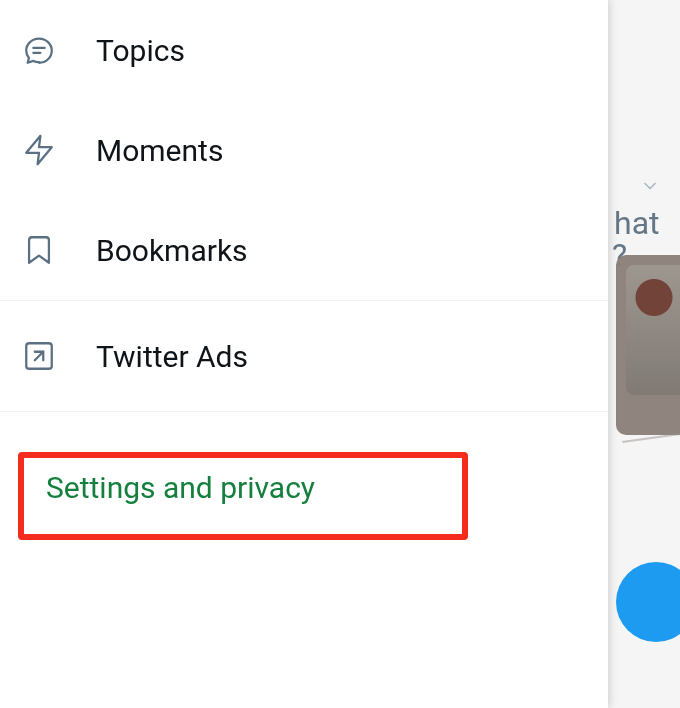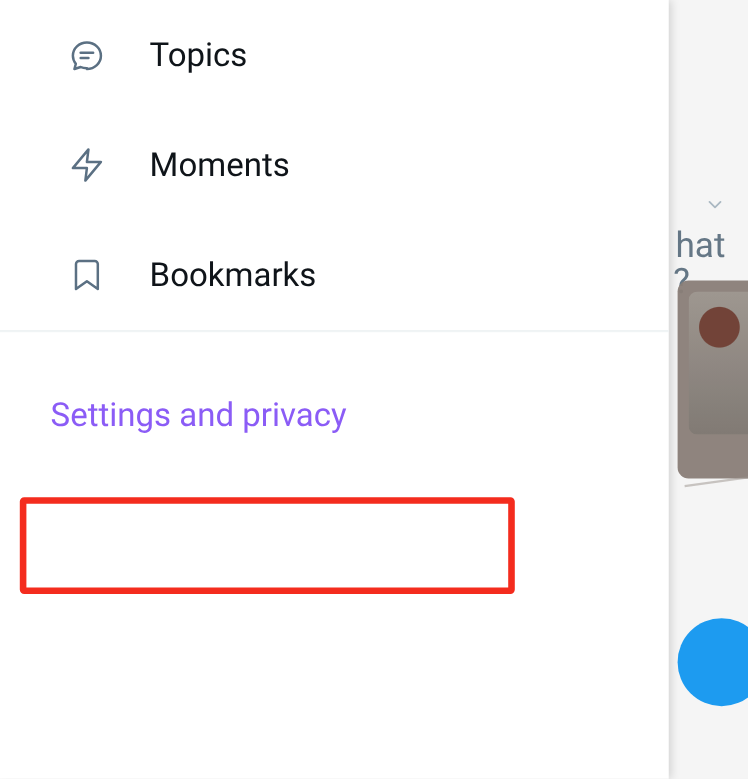--- a/index.html
+++ b/index.html
@@ -18,23 +18,22 @@
       width: 608px;
       height: 708px;
       background: #ffffff;
       box-shadow: 2px 0 8px rgba(0,0,0,0.15);
       z-index: 2;
     }
     .nav-item {
       display: flex;
       align-items: center;
       height: 100px;
-      padding-left: 40px;
+      padding-left: 22px;
       cursor: pointer;
-      margin-left: 22px;
     }
     .nav-item .icon {
       width: 34px;
       height: 34px;
       color: #5b7083;
       flex-shrink: 0;
     }
     .nav-item .label {
       margin-left: 40px;
       font-size: 30px;
@@ -48,21 +47,21 @@
     }
     .secondary-item {
       display: flex;
       align-items: center;
       height: 90px;
       padding-left: 46px;
       cursor: pointer;
     }
     .secondary-item .label {
       font-size: 30px;
-      color: #8b5cf6;
+      color: #15803d;
       font-weight: 400;
     }
     .highlight-box {
       position: absolute;
       border: 6px solid #f42c1e;
       border-radius: 4px;
       pointer-events: none;
       z-index: 3;
     }
     .backdrop {
@@ -167,20 +166,30 @@
     <span class="icon">
       <svg viewBox="0 0 24 24" fill="none" stroke="currentColor" stroke-width="1.6" stroke-linecap="round" stroke-linejoin="round">
         <path d="M19 21l-7-5-7 5V5a2 2 0 0 1 2-2h10a2 2 0 0 1 2 2z"></path>
       </svg>
     </span>
     <span class="label">Bookmarks</span>
   </div>
 
   <div class="divider"></div>
 
+  <div class="nav-item" style="height:110px;">
+    <span class="icon">
+      <svg viewBox="0 0 24 24" fill="none" stroke="currentColor" stroke-width="1.6" stroke-linecap="round" stroke-linejoin="round">
+        <rect x="3" y="3" width="18" height="18" rx="2"></rect>
+        <line x1="9" y1="15" x2="15" y2="9"></line>
+        <polyline points="9 9 15 9 15 15"></polyline>
+      </svg>
+    </span>
+    <span class="label">Twitter Ads</span>
+  </div>
 
   <div class="divider"></div>
 
   <div style="height:30px"></div>
 
   <div class="secondary-item">
     <span class="label">Settings and privacy</span>
   </div>
 
 

